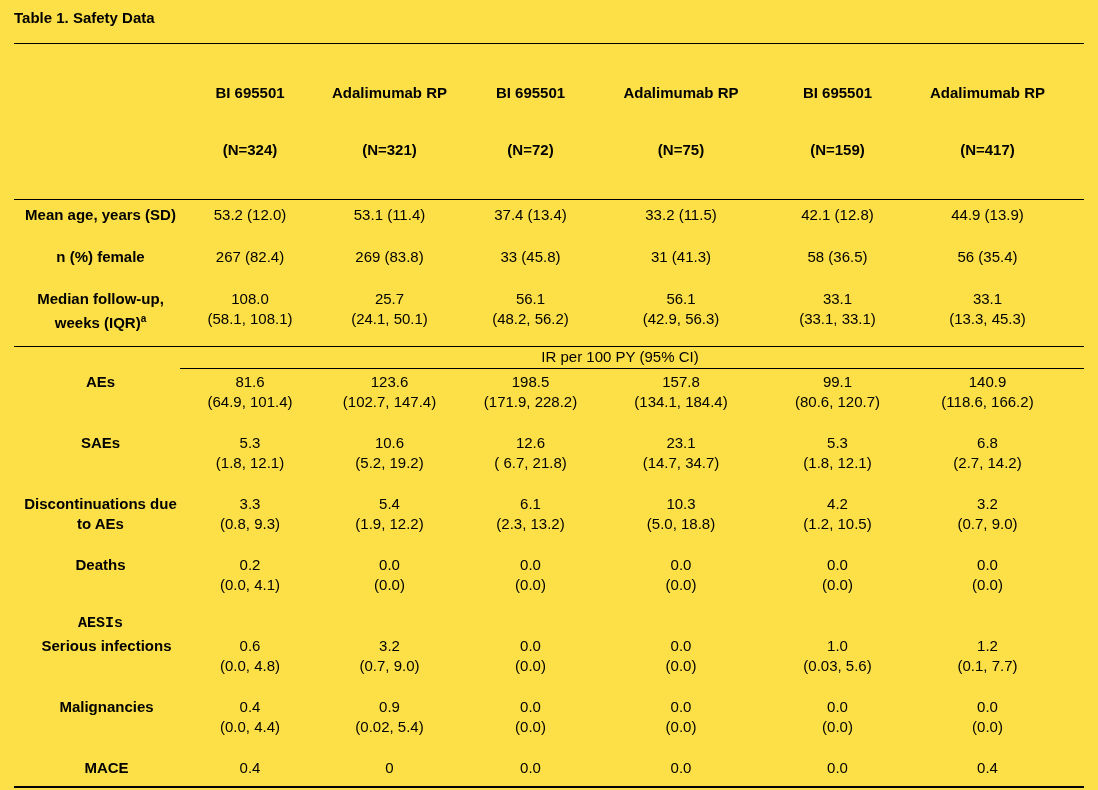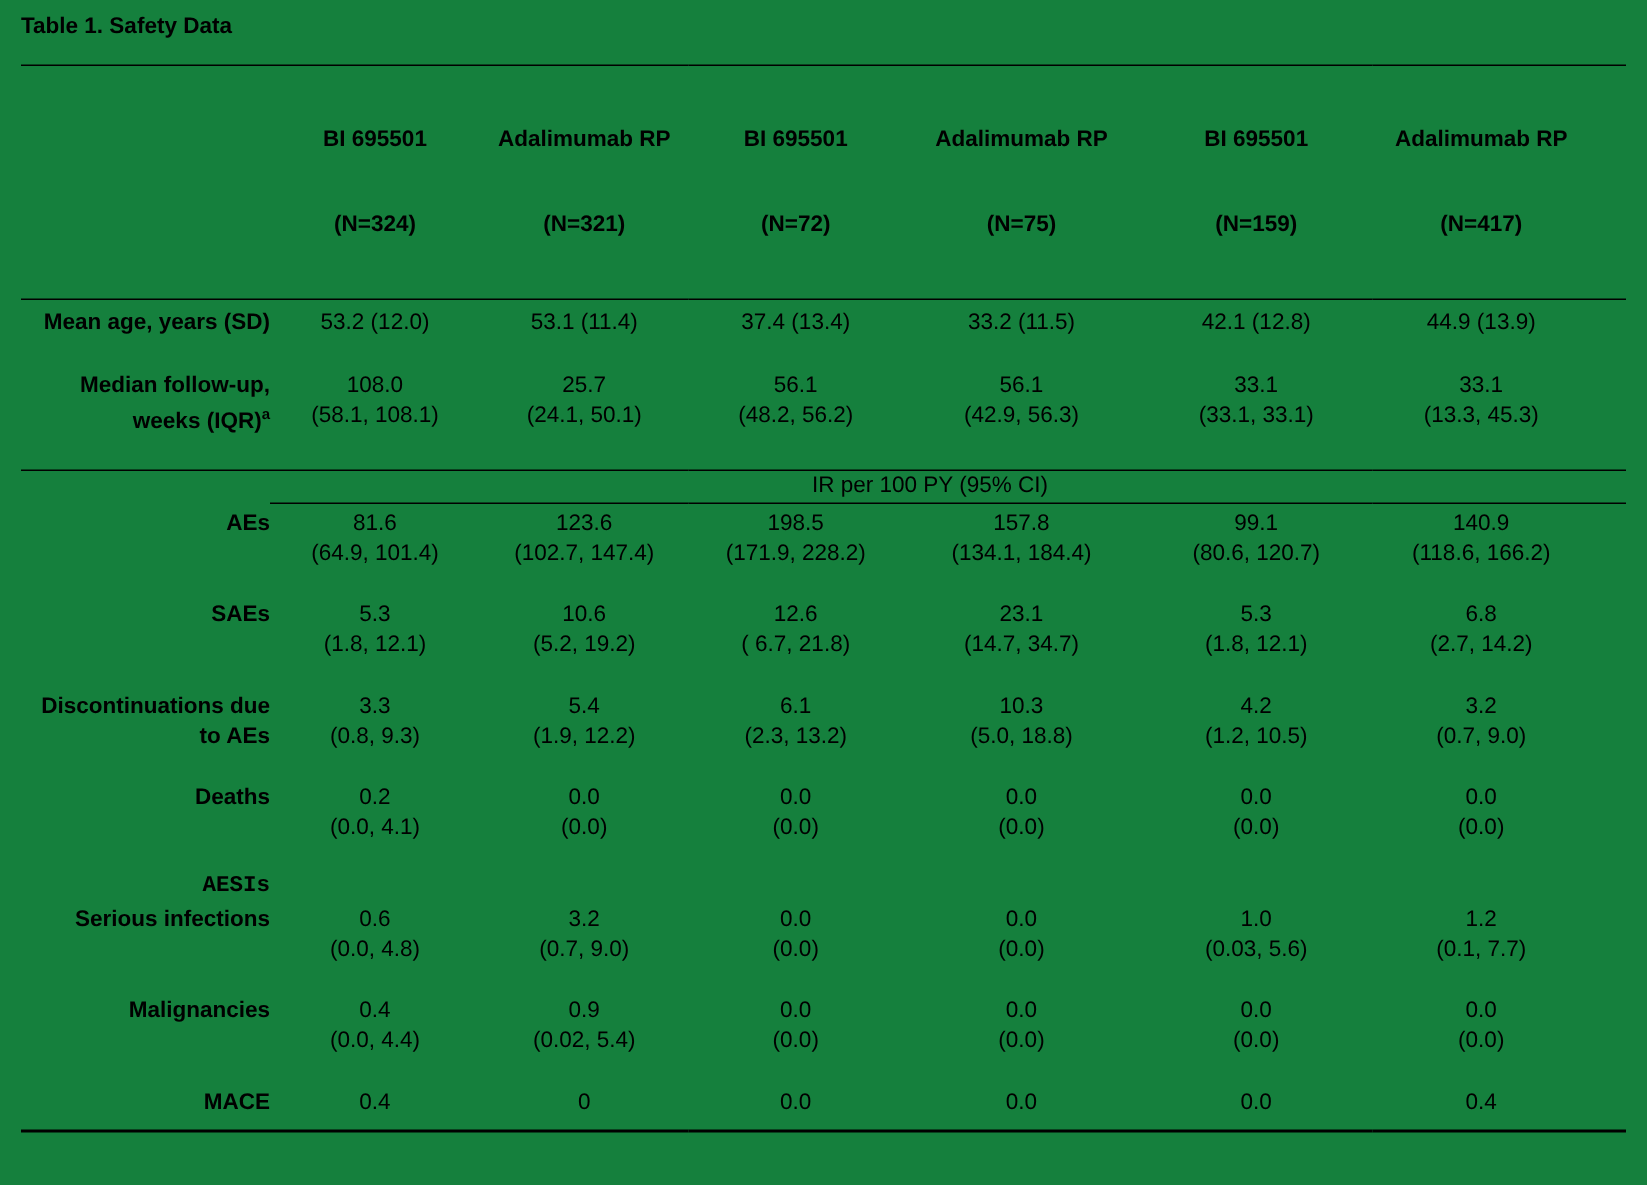--- a/index.html
+++ b/index.html
@@ -7,21 +7,21 @@
     padding: 0;
     background: #fff;
     color: #000;
     font-family: "Liberation Sans", sans-serif;
   }
   .page {
     width: 1098px;
     height: 790px;
     box-sizing: border-box;
     padding: 8px 14px 0 14px;
-    background: #15803d;
+    background: #fde047;
     overflow: hidden;
   }
   .doc-title {
     font-size: 15px;
     font-weight: bold;
     line-height: 20px;
     margin-bottom: 15px;
   }
   table.safety-table {
     border-collapse: collapse;
@@ -75,21 +75,21 @@
     border-bottom: 1.5px solid #000;
     text-align: center;
     font-weight: normal;
     line-height: 18px;
     padding-top: 1px;
     padding-bottom: 2px;
   }
 
   
   td.stub {
-    text-align: right;
+    text-align: center;
     font-weight: bold;
     padding-left: 7px;
     line-height: 20px;
   }
   td.stub.indent { padding-left: 19px; }
   td.val {
     text-align: center;
     line-height: 20px;
   }
   td.val div { white-space: pre; }
@@ -172,20 +172,43 @@
           </td>
           <td class="val">
             <div>42.1 (12.8)</div>
           </td>
           <td class="val">
             <div>44.9 (13.9)</div>
           </td>
         </tr>
         <tr class="data-row">
           <td class="stub">
+            <div>n (%) female</div>
+          </td>
+          <td class="val">
+            <div>267 (82.4)</div>
+          </td>
+          <td class="val">
+            <div>269 (83.8)</div>
+          </td>
+          <td class="val">
+            <div>33 (45.8)</div>
+          </td>
+          <td class="val">
+            <div>31 (41.3)</div>
+          </td>
+          <td class="val">
+            <div>58 (36.5)</div>
+          </td>
+          <td class="val">
+            <div>56 (35.4)</div>
+          </td>
+        </tr>
+        <tr class="data-row">
+          <td class="stub">
             <div>Median follow-up,</div>
             <div>weeks (IQR)<sup>a</sup></div>
           </td>
           <td class="val">
             <div>108.0</div>
             <div>(58.1, 108.1)</div>
           </td>
           <td class="val">
             <div>25.7</div>
             <div>(24.1, 50.1)</div>

